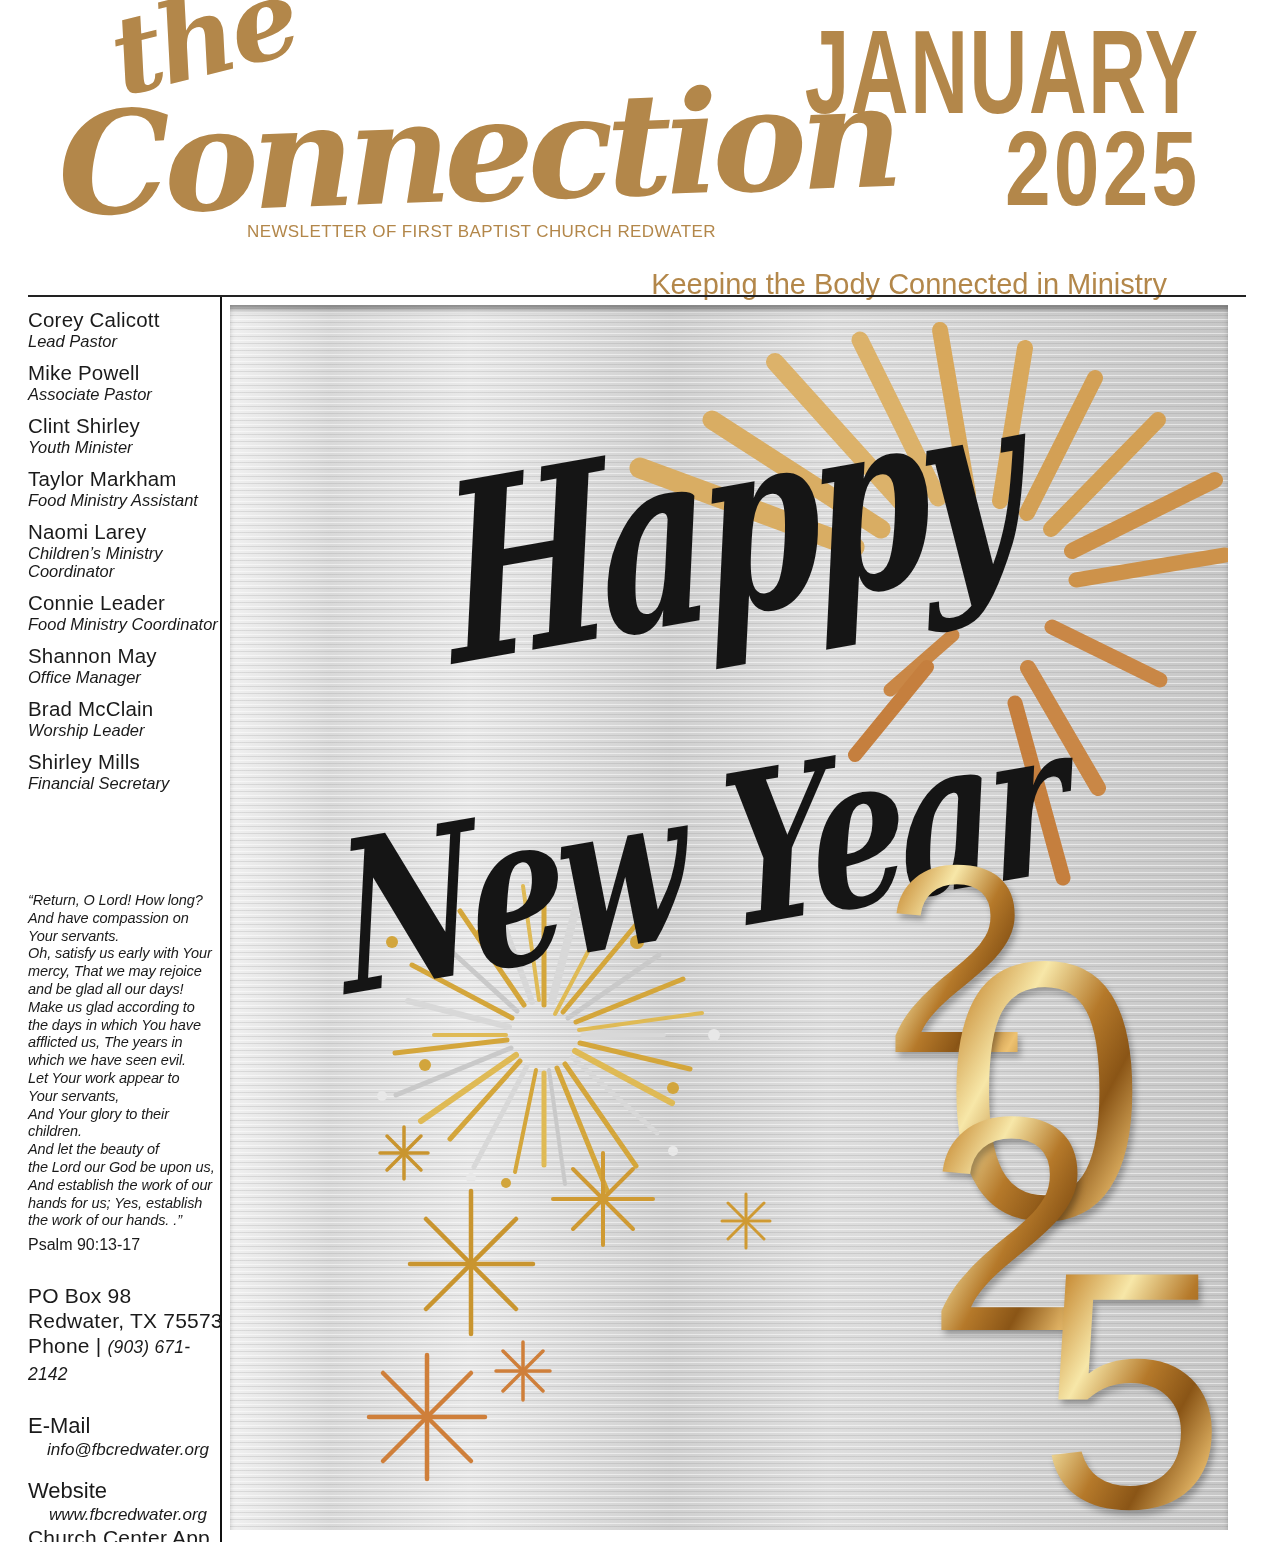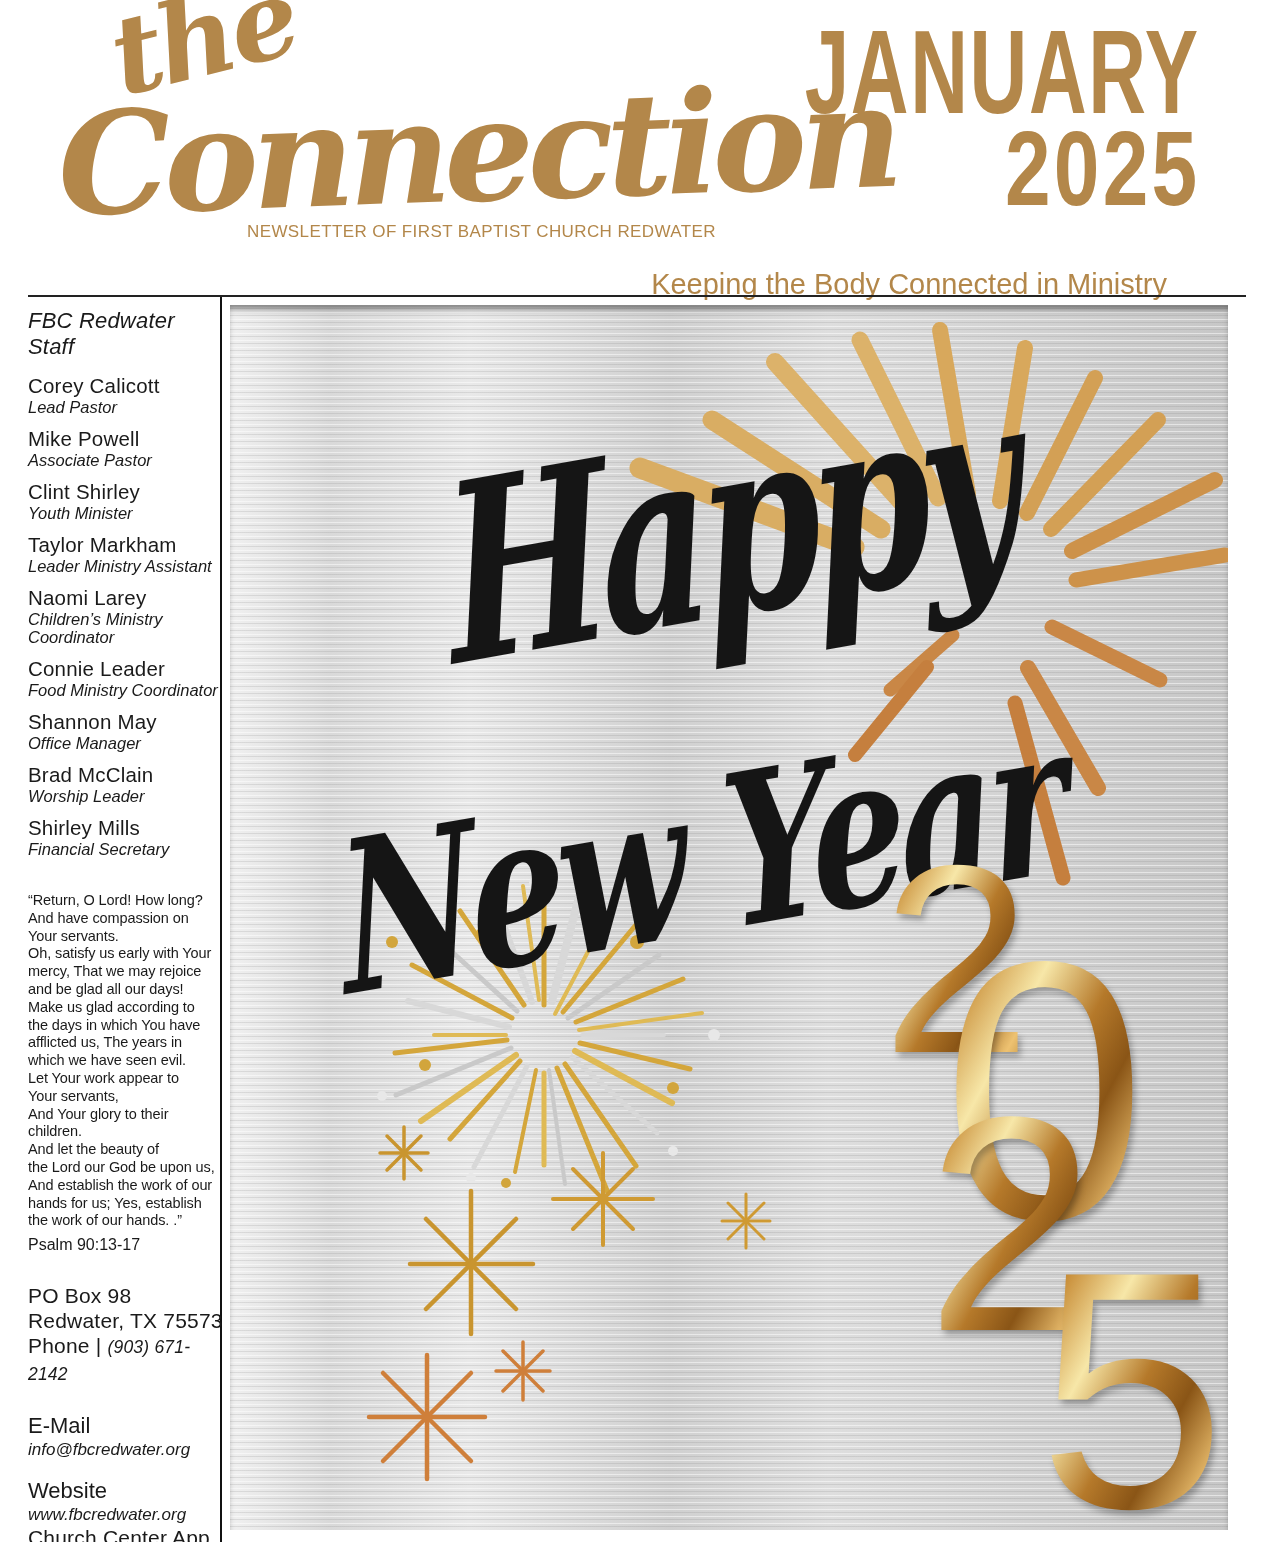--- a/index.html
+++ b/index.html
@@ -23,30 +23,30 @@
            white-space:nowrap;margin-top:21px;}
   .hrule{position:absolute;left:28px;top:295px;width:1218px;height:2px;background:#222;}
   .vrule{position:absolute;left:220px;top:297px;width:2px;height:1245px;background:#111;}
   
   .staff{position:absolute;left:28px;top:308px;width:190px;}
   .staff-head{font-size:22px;font-style:italic;letter-spacing:.2px;margin-bottom:14px;}
   .staff-item{margin-bottom:11px;}
   .staff-name{font-size:20.5px;line-height:24px;letter-spacing:.2px;}
   .staff-title{font-size:16.5px;line-height:18px;font-style:italic;}
   .scripture{position:absolute;left:28px;top:892px;width:200px;}
-  .scripture-text{font-size:14.5px;line-height:17.8px;
+  .scripture-text{font-size:14.5px;line-height:17.8px;font-style:italic;
                   white-space:pre-line;letter-spacing:-.1px;}
   .scripture-ref{font-size:16px;text-align:left;padding-right:4px;margin-top:6px;}
   .contact{position:absolute;left:28px;top:1283px;width:200px;}
   .c-big{font-size:21px;line-height:25px;letter-spacing:.2px;}
   .c-ital{font-style:italic;font-size:17.5px;}
   .c-gap1{height:26px;}
   .c-gap2{height:18px;}
   .c-label{font-size:22px;line-height:26px;}
-  .c-small{font-size:17px;line-height:21px;font-style:italic;}
+  .c-small{font-size:17px;line-height:21px;font-style:italic;text-align:center;}
   
   .poster{position:absolute;left:230px;top:305px;width:998px;height:1225px;overflow:hidden;
     background:
       repeating-linear-gradient(180deg, rgba(255,255,255,.5) 0 1px, rgba(255,255,255,0) 1px 3px,
          rgba(110,110,110,.16) 3px 4px, rgba(255,255,255,0) 4px 7px),
       linear-gradient(90deg,#f0f0f0 0%,#d9d9d9 10%,#e9e9e9 24%,#d0d0d0 44%,
          #dedede 60%,#d3d3d3 78%,#c7c7c7 100%);
     box-shadow:inset 0 6px 7px -3px rgba(0,0,0,.55);}
   .deco{position:absolute;left:0;top:0;}
   .greet1{position:absolute;left:205px;top:128px;font-family:"DejaVu Serif",serif;
@@ -79,36 +79,35 @@
     <div class="month-head">JANUARY</div>
     <div class="year-head">2025</div>
     <div class="tagline">Keeping the Body Connected in Ministry</div>
   </header>
 
   <div class="hrule"></div>
   <div class="vrule"></div>
 
   <aside>
     <div class="staff">
-      <div class="staff-head">FBC Redwater Staff</div>
       <div class="staff-item">
         <div class="staff-name">Corey Calicott</div>
         <div class="staff-title">Lead Pastor</div>
       </div>
       <div class="staff-item">
         <div class="staff-name">Mike Powell</div>
         <div class="staff-title">Associate Pastor</div>
       </div>
       <div class="staff-item">
         <div class="staff-name">Clint Shirley</div>
         <div class="staff-title">Youth Minister</div>
       </div>
       <div class="staff-item">
         <div class="staff-name">Taylor Markham</div>
-        <div class="staff-title">Leader Ministry Assistant</div>
+        <div class="staff-title">Food Ministry Assistant</div>
       </div>
       <div class="staff-item">
         <div class="staff-name">Naomi Larey</div>
         <div class="staff-title">Children’s Ministry Coordinator</div>
       </div>
       <div class="staff-item">
         <div class="staff-name">Connie Leader</div>
         <div class="staff-title">Food Ministry Coordinator</div>
       </div>
       <div class="staff-item">

